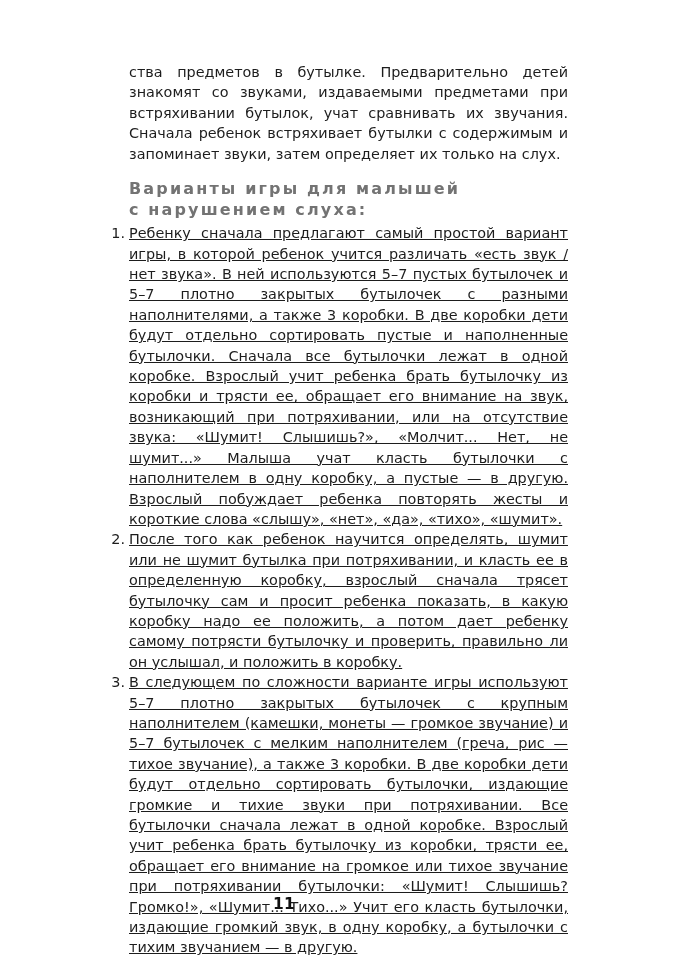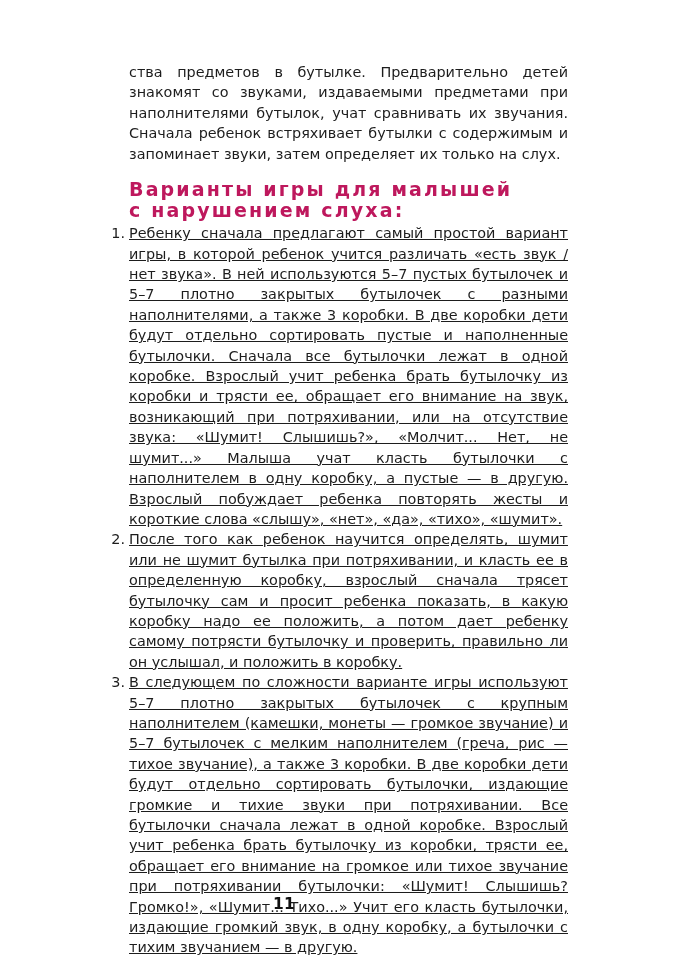--- a/index.html
+++ b/index.html
@@ -47,25 +47,25 @@
 
   .para-lead {
     text-indent: 0;
   }
 
   .heading {
     margin: 0;
     padding-left: 23px;
     padding-top: 15px;
     padding-bottom: 3px;
-    font-size: 19px;
+    font-size: 16px;
     line-height: 20.6px;
     font-weight: bold;
     letter-spacing: 2.15px;
-    color: #be185d;
+    color: #737373;
     text-align: left;
     white-space: pre-line;
   }
 
   ol.numbered {
     margin: 0;
     padding: 0;
     list-style: none;
     counter-reset: item;
   }
@@ -112,21 +112,21 @@
     letter-spacing: 0.3px;
   }
 </style>
 </head>
 <body>
 
 <div class="page">
 
   <div class="content">
 
-    <p class="para para-lead">ства предметов в бутылке. Предварительно детей знакомят со звуками, издаваемыми предметами при наполнителями бутылок, учат сравнивать их звучания. Сначала ребенок встряхивает бутылки с содержимым и запоминает звуки, затем определяет их только на слух.</p>
+    <p class="para para-lead">ства предметов в бутылке. Предварительно детей знакомят со звуками, издаваемыми предметами при встряхивании бутылок, учат сравнивать их звучания. Сначала ребенок встряхивает бутылки с содержимым и запоминает звуки, затем определяет их только на слух.</p>
 
     <h2 class="heading">Варианты игры для малышей
 с нарушением слуха:</h2>
 
     <ol class="numbered">
 
       <li>
         <span class="marker">1.</span>
         <span class="item-text">Ребенку сначала предлагают самый простой вариант игры, в которой ребенок учится различать «есть звук / нет звука». В ней используются 5–7 пустых бутылочек и 5–7 плотно закрытых бутылочек с разными наполнителями, а также 3 коробки. В две коробки дети будут отдельно сортировать пустые и наполненные бутылочки. Сначала все бутылочки лежат в одной коробке. Взрослый учит ребенка брать бутылочку из коробки и трясти ее, обращает его внимание на звук, возникающий при потряхивании, или на отсутствие звука: «Шумит! Слышишь?», «Молчит... Нет, не шумит...» Малыша учат класть бутылочки с наполнителем в одну коробку, а пустые — в другую. Взрослый побуждает ребенка повторять жесты и короткие слова «слышу», «нет», «да», «тихо», «шумит».</span>
       </li>

